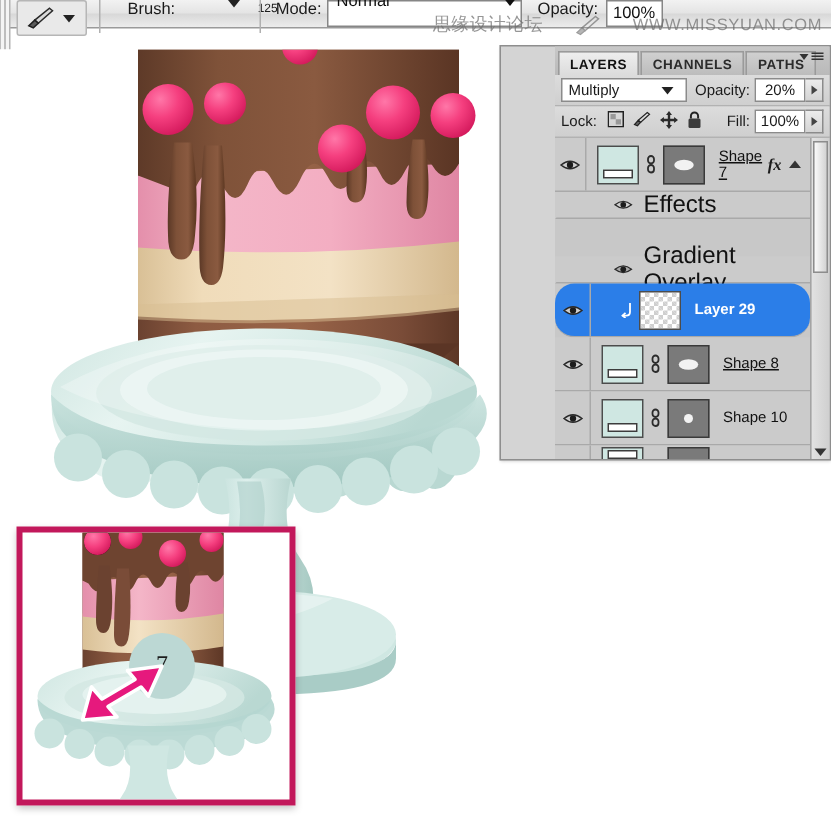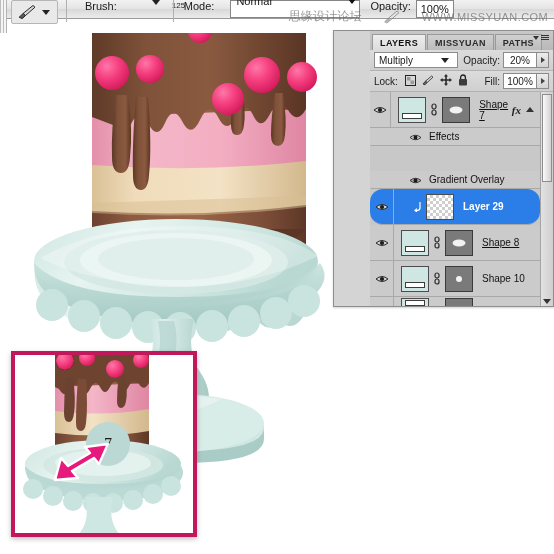--- a/index.html
+++ b/index.html
@@ -33,21 +33,21 @@
            border-top: 5px solid #222; margin: 0 5px 0 2px; }
   .ob-label { font-size: 11px; color: #1a1a1a; margin-left: 10px; white-space: nowrap; }
   .brush-preview { display: flex; flex-direction: row; align-items: center; margin-left: 7px; width: 26px; gap: 48px; }
   .brush-dot { width: 9px; height: 9px; border-radius: 50%;
                background: radial-gradient(circle, #1a1a1a 35%, #777 70%, #d7d7d7 100%); }
   .brush-size { font-size: 8px; color: #1c1c1c; margin-top: 1px; }
   .sep { width: 1px; height: 22px; background: #b0b0b0; margin: 0 8px; }
   .combo {
     display: flex; align-items: center; justify-content: space-between;
     height: 18px; width: 130px; background: #fff;
-    border: 1px solid #868686; margin-left: 16px; padding: 0 3px 16px 5px;
+    border: 1px solid #868686; margin-left: 4px; padding: 0 3px 16px 5px;
     font-size: 11px; color: #111;
   }
   .combo .caret { border-top-color: #111; margin: 0; }
   .numfield {
     height: 18px; width: 38px; background: #fff; border: 1px solid #868686;
     margin-left: 5px; font-size: 11px; color: #111;
     display: flex; align-items: center; justify-content: center;
   }
   .watermark {
     position: absolute; right: 6px; top: 6px; height: 21px;
@@ -136,21 +136,21 @@
   .tri-up { width:0;height:0;border-left:4px solid transparent;border-right:4px solid transparent;border-bottom:5px solid #333; }
   .tri-dn { width:0;height:0;border-left:4px solid transparent;border-right:4px solid transparent;border-top:5px solid #333; }
 
   .effects-row {
     display: flex; align-items: center; height: 18px;
     border-bottom: 1px solid #a9a9a9; background: #cbcbcb; padding-left: 24px;
     border-left: 1px solid transparent;
   }
   .effects-row .eye-sm { margin-left: 14px; }
   .effects-row.sub { padding-left: 24px; margin-top: 25px; }
-  .effects-row .er-label { font-size: 10px; color: #111; margin-left: 7px; }
+  .effects-row .er-label { font-size: 16px; color: #111; margin-left: 7px; }
   .er-indent { margin-left: 14px; }
 
   .panel-scroll {
     width: 13px; background: linear-gradient(to right,#e2e2e2,#cfcfcf);
     border-left: 1px solid #a4a4a4; position: relative;
   }
   .scroll-thumb { position: absolute; left: 1px; right: 1px; top: 2px; height: 88px;
     background: linear-gradient(to right,#fbfbfb,#d2d2d2); border: 1px solid #8d8d8d; }
   .scroll-arrow { position:absolute; left:0; right:0; bottom:2px; display:flex; justify-content:center; }
 
@@ -429,21 +429,21 @@
   </div>
 
   <svg class="arrow-svg" width="58" height="46" viewBox="0 0 58 46">
     <path d="M56,4 L33,7 L38,13 L16,26 L9,18 L3,40 L26,38 L20,31 L42,18 L47,24 Z" fill="#e6197d" stroke="#ffffff" stroke-width="2.4" stroke-linejoin="round"></path>
   </svg>
 
   <div class="panel">
 
     <div class="panel-tabs">
       <div class="ptab active">LAYERS</div>
-      <div class="ptab">MISSYUAN</div>
+      <div class="ptab">CHANNELS</div>
       <div class="ptab">PATHS</div>
       <div class="panel-menu">
         <span class="pm-tri"></span>
         <span class="pm-lines">
             <i></i>
             <i></i>
             <i></i>
           </span>
       </div>
     </div>

